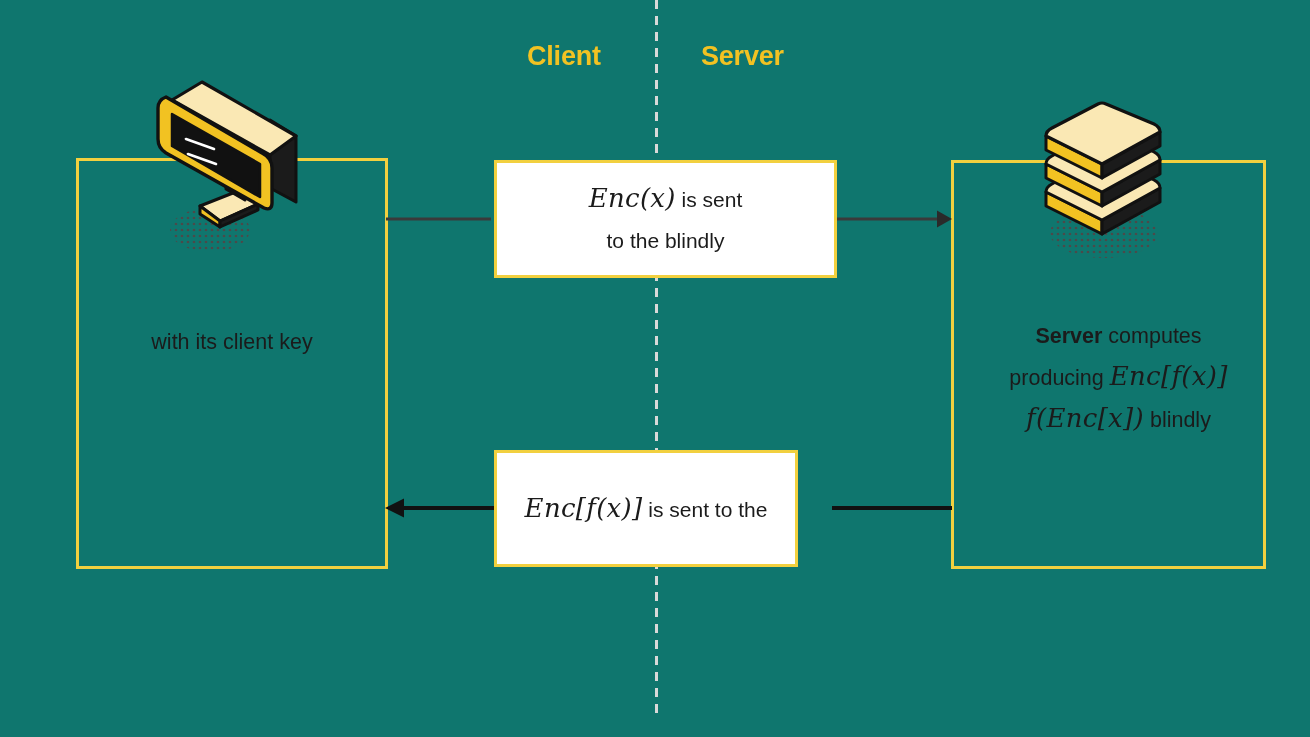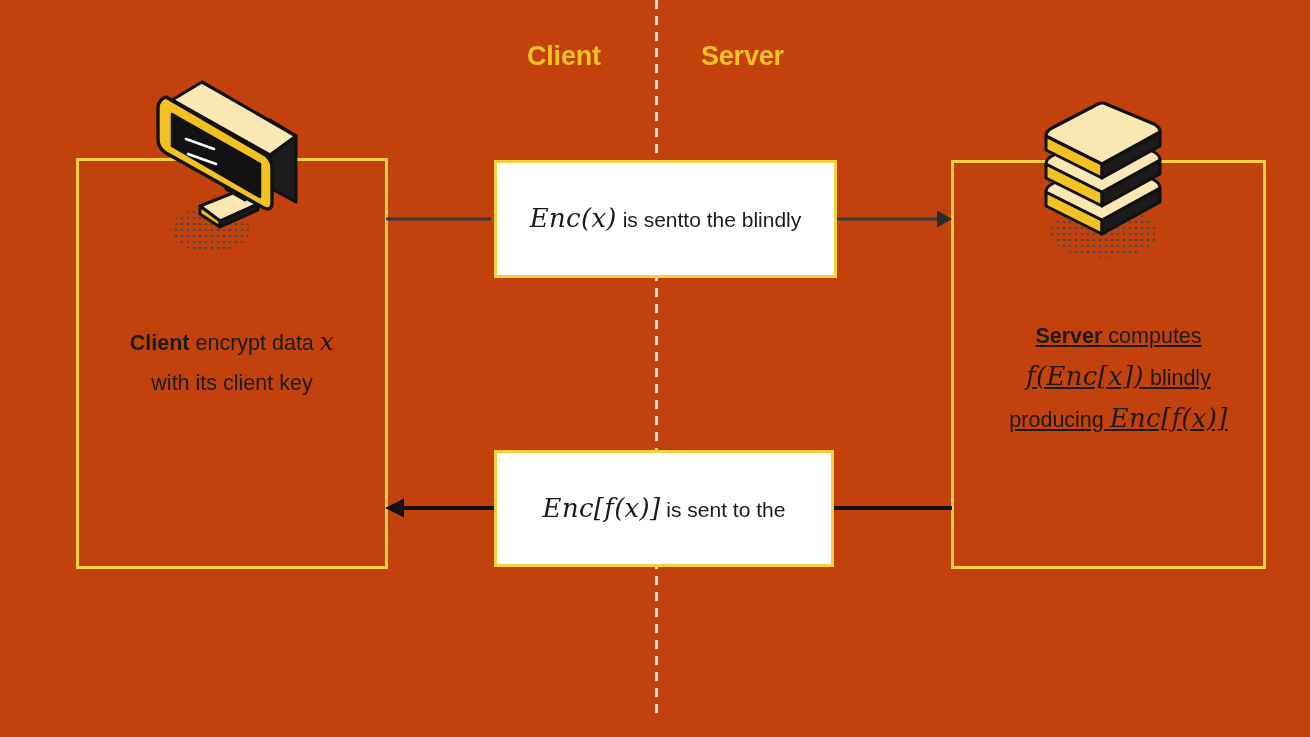--- a/index.html
+++ b/index.html
@@ -8,21 +8,21 @@
     background: #ffffff;
   }
   body {
     font-family: "Liberation Sans", sans-serif;
     -webkit-font-smoothing: antialiased;
   }
   #stage {
     position: relative;
     width: 1310px;
     height: 737px;
-    background: #c2410c;
+    background: #0f766e;
     overflow: hidden;
   }
 
   
   .divider {
     position: absolute;
     left: 655px;
     top: 0px;
     width: 3px;
     height: 713px;
@@ -54,39 +54,39 @@
   }
   #client-panel { left: 76px;  top: 158px; width: 312px; height: 411px; }
   #server-panel { left: 951px; top: 160px; width: 315px; height: 409px; }
 
   .msg-box {
     position: absolute;
     border: 3px solid #F2D03F;
     background: #ffffff;
     box-sizing: border-box;
     display: flex;
-    flex-direction: row;
+    flex-direction: column;
     align-items: center;
     justify-content: center;
     z-index: 5;
   }
   #msg-up   { left: 494px; top: 160px; width: 343px; height: 118px; }
-  #msg-down { left: 494px; top: 450px; width: 340px; height: 117px; }
+  #msg-down { left: 494px; top: 450px; width: 304px; height: 117px; }
 
   
   .body-text {
     position: absolute;
     font-size: 21.5px;
     color: #1b1b1b;
     text-align: center;
     line-height: 40px;
     white-space: nowrap;
   }
   #client-text { left: 76px; width: 312px; top: 322px; }
-  #server-text { left: 951px; width: 335px; top: 316px; text-decoration: underline; }
+  #server-text { left: 951px; width: 335px; top: 316px; }
 
   .ln { display: block; }
   .bold { font-weight: bold; }
 
   
   .math {
     font-family: "DejaVu Serif", "Liberation Serif", serif;
     font-style: italic;
     font-size: 25px;
     letter-spacing: 0.3px;
@@ -157,28 +157,27 @@
     <div class="msg-line">to the blindly</div>
   </div>
 
   <div class="msg-box" id="msg-down">
     <div class="msg-line">
       <span class="math mbig">Enc[f(x)]</span><span> is sent to the</span>
     </div>
   </div>
 
   <div class="body-text" id="client-text">
-    <span class="ln"><span class="bold">Client</span><span> encrypt data </span><span class="math">x</span></span>
     <span class="ln">with its client key</span>
   </div>
 
   <div class="body-text" id="server-text">
     <span class="ln"><span class="bold">Server</span><span> computes</span></span>
+    <span class="ln"><span>producing </span><span class="math mbig">Enc[f(x)]</span></span>
     <span class="ln"><span class="math mbig">f(Enc[x])</span><span> blindly</span></span>
-    <span class="ln"><span>producing </span><span class="math mbig">Enc[f(x)]</span></span>
   </div>
 
   <svg id="monitor-icon" viewBox="0 0 165 185">
 
     <defs>
       <pattern id="dots1" width="6" height="6" patternUnits="userSpaceOnUse">
         <circle cx="2" cy="2" r="1.35" fill="#4a4a4a"></circle>
       </pattern>
     </defs>
     <g>

